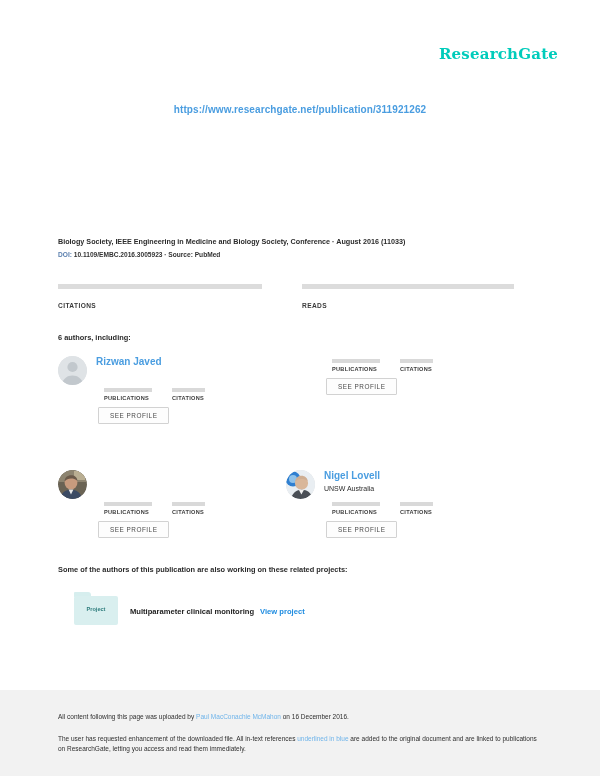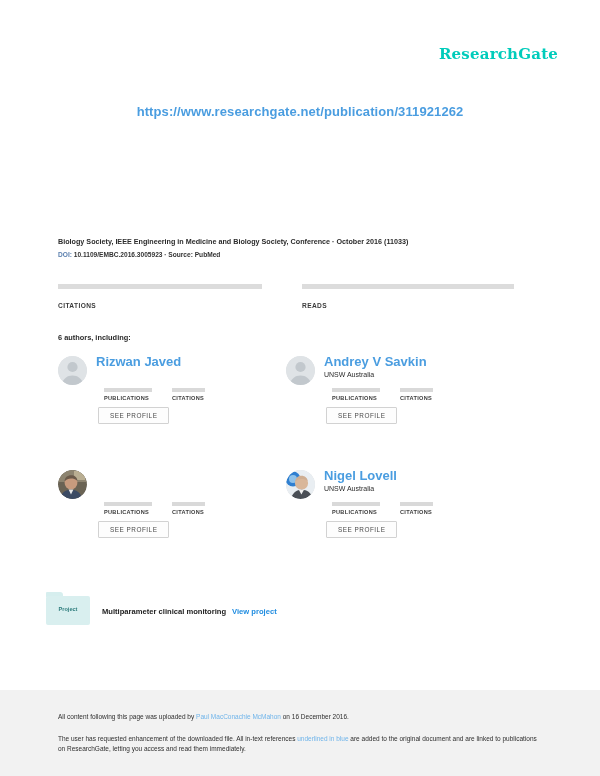--- a/index.html
+++ b/index.html
@@ -35,21 +35,21 @@
     color: #00ccbb;
     letter-spacing: 0.2px;
     filter: blur(0.35px);
   }
 
   .rg-url {
     position: absolute;
     top: 104px;
     left: 300px;
     transform: translateX(-50%);
-    font-size: 13px;
+    font-size: 10px;
     font-weight: bold;
     color: #4a9de0;
     white-space: nowrap;
     filter: blur(0.5px);
     letter-spacing: 0.1px;
   }
 
   
   .article-block {
     position: absolute;
@@ -153,21 +153,21 @@
     background: #dfe2e5;
     position: relative;
   }
   .avatar svg { display: block; }
 
   .author-info {
     padding-top: 1px;
     min-width: 0;
   }
   .author-name {
-    font-size: 13px;
+    font-size: 10px;
     font-weight: bold;
     color: #4a9de0;
     line-height: 10px;
     filter: blur(0.45px);
     white-space: nowrap;
     text-align: right;
   }
   .author-affil {
     font-size: 7px;
     color: #2b2b2b;
@@ -224,21 +224,21 @@
     position: absolute;
     left: 58px;
     top: 565px;
     font-size: 7.4px;
     font-weight: bold;
     color: #2b2b2b;
     filter: blur(0.42px);
   }
   .project-row {
     position: absolute;
-    left: 46px;
+    left: 74px;
     top: 592px;
     display: flex;
     align-items: center;
     gap: 12px;
   }
   .folder {
     position: relative;
     width: 44px;
     height: 33px;
   }
@@ -309,21 +309,21 @@
 </style>
 </head>
 <body>
 
 <div class="page">
 
   <div class="rg-logo">ResearchGate</div>
   <div class="rg-url">https://www.researchgate.net/publication/311921262</div>
 
   <div class="article-block">
-    <div class="article-line">Biology Society, IEEE Engineering in Medicine and Biology Society, Conference · October 2016 (11033)</div>
+    <div class="article-line">Biology Society, IEEE Engineering in Medicine and Biology Society, Conference · August 2016 (11033)</div>
     <div class="doi-line">
       <span class="doi-prefix">DOI:</span>
       <span>10.1109/EMBC.2016.3005923 · Source: PubMed</span>
     </div>
   </div>
 
   <div class="stats">
     <div class="stat-col left">
       <span class="stat-num"></span>
       <span class="stat-label">CITATIONS</span>
@@ -359,33 +359,20 @@
         </span>
         <span class="astat cit">
           <span class="astat-num"></span>
           <span class="astat-label">CITATIONS</span>
         </span>
       </div>
       <span class="see-profile">SEE PROFILE</span>
     </div>
 
     <div class="author-card">
-      <div class="author-top">
-        <div class="avatar">
-          <svg width="29" height="29" viewBox="0 0 29 29" aria-hidden="true">
-            <circle cx="14.5" cy="14.5" r="14.5" fill="#dfe3e6"></circle>
-            <circle cx="14.5" cy="11" r="5.1" fill="#c2c8cd"></circle>
-            <path d="M3.6 29c1.2-6.2 5.6-9.4 10.9-9.4S24.2 22.8 25.4 29z" fill="#c2c8cd"></path>
-          </svg>
-        </div>
-        <div class="author-info">
-          <div class="author-name">Andrey V Savkin</div>
-          <div class="author-affil">UNSW Australia</div>
-        </div>
-      </div>
       <div class="author-stats">
         <span class="astat pub">
           <span class="astat-num"></span>
           <span class="astat-label">PUBLICATIONS</span>
         </span>
         <span class="astat cit">
           <span class="astat-num"></span>
           <span class="astat-label">CITATIONS</span>
         </span>
       </div>
@@ -459,20 +446,21 @@
         <span class="astat cit">
           <span class="astat-num"></span>
           <span class="astat-label">CITATIONS</span>
         </span>
       </div>
       <span class="see-profile">SEE PROFILE</span>
     </div>
 
   </div>
 
+  <div class="projects-heading">Some of the authors of this publication are also working on these related projects:</div>
 
   <div class="project-row">
     <div class="folder">
       <div class="tab"></div>
       <div class="body"></div>
       <div class="label">Project</div>
     </div>
     <div>
       <span class="project-title">Multiparameter clinical monitoring</span><span class="project-link">View project</span>
     </div>

